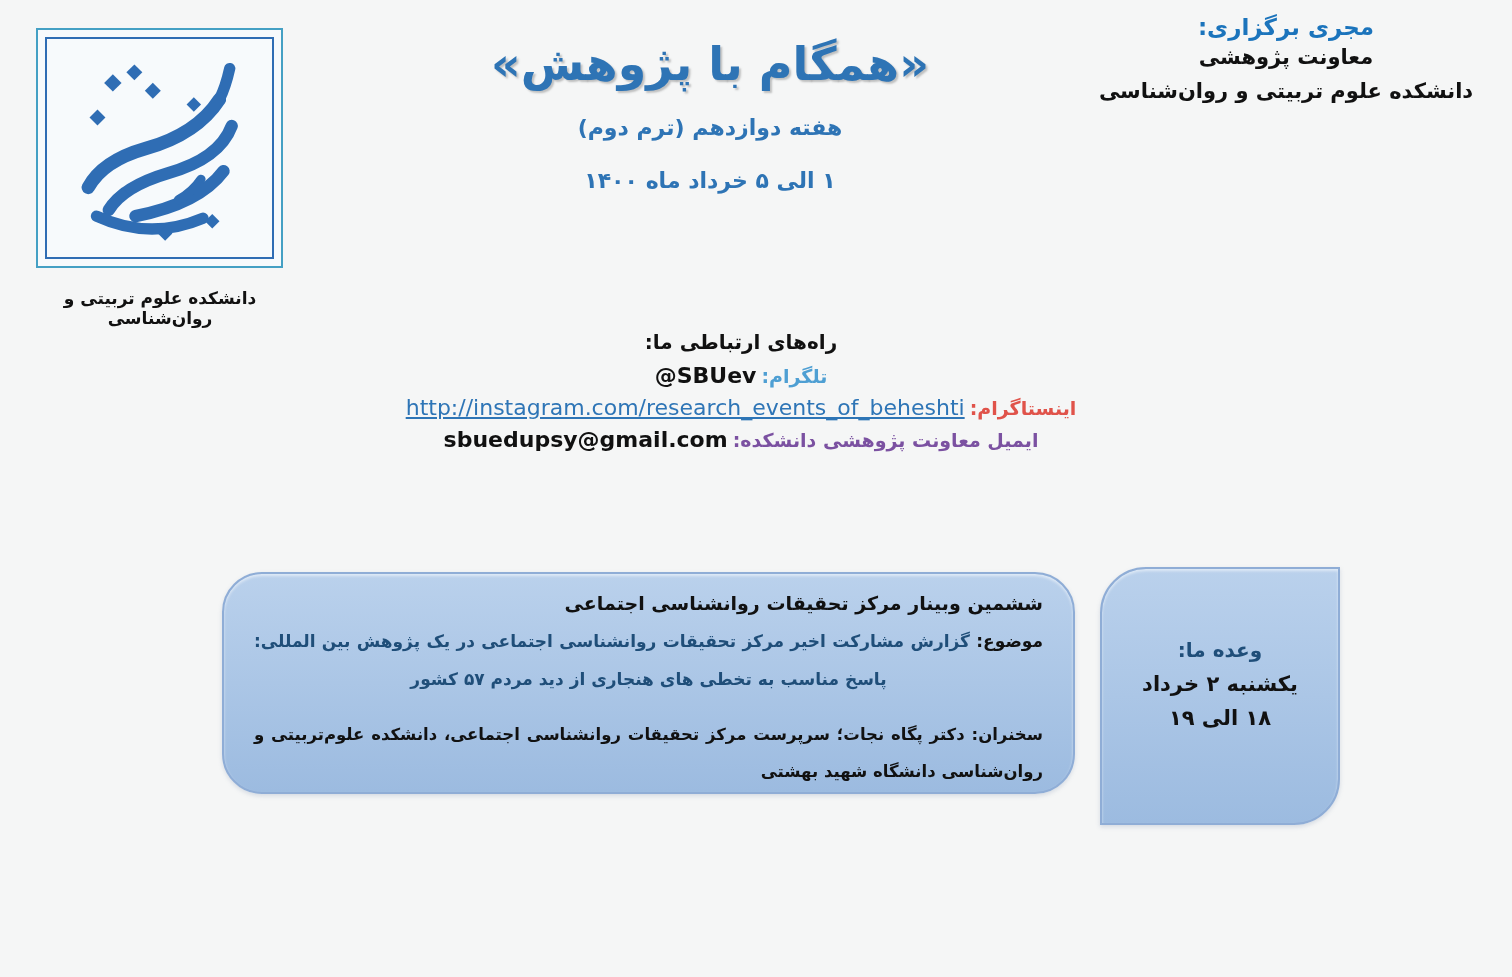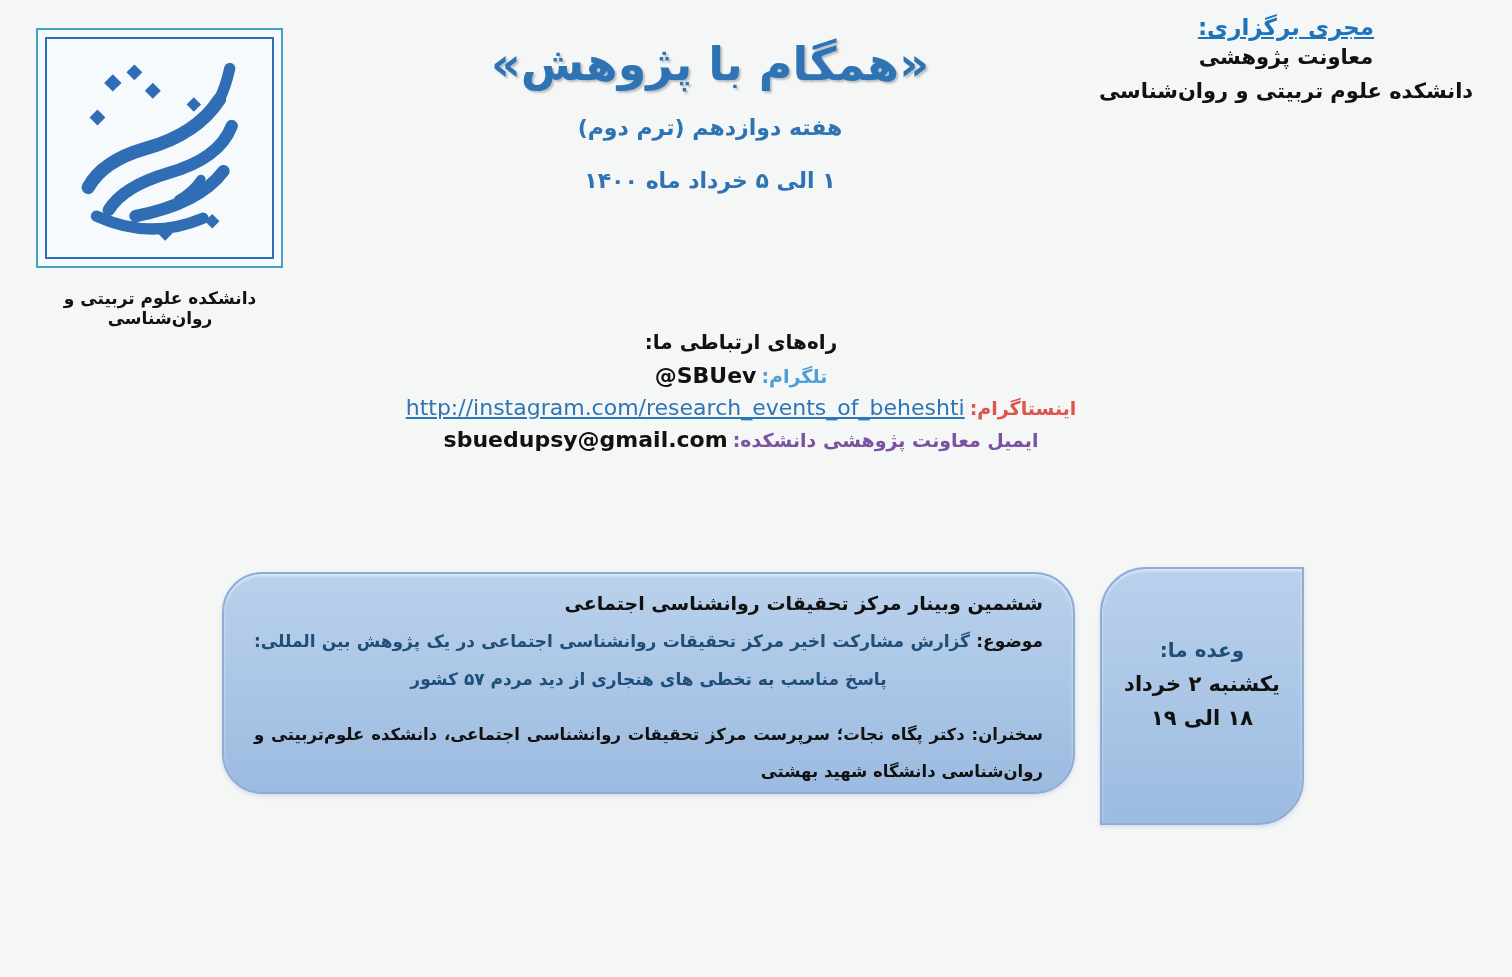--- a/index.html
+++ b/index.html
@@ -31,21 +31,21 @@
   .title-block{position:absolute;left:420px;top:37px;width:580px;text-align:center;direction:rtl;}
   .main-title{
     font-size:46px;font-weight:700;color:var(--title-blue);margin:0;
     text-shadow:2px 2px 2px rgba(90,90,90,.35);
   }
   .subtitle{font-size:22px;font-weight:700;color:var(--title-blue);margin-top:24px;}
   .subtitle + .subtitle{margin-top:28px;}
 
   
   .organizer-block{position:absolute;right:16px;top:14px;width:420px;text-align:center;direction:rtl;}
-  .organizer-label{font-size:23px;font-weight:700;color:var(--organizer-blue);text-decoration:underline;}
+  .organizer-label{font-size:23px;font-weight:700;color:var(--organizer-blue);}
   .organizer-line{font-size:21px;font-weight:700;color:var(--text-black);line-height:34px;}
 
   
   .contact-block{position:absolute;left:396px;top:330px;width:690px;text-align:center;direction:rtl;}
   .contact-heading{font-size:20px;font-weight:600;color:var(--text-black);margin-bottom:9px;}
   .contact-line{margin-bottom:7px;}
   .tg-label{font-size:19px;font-weight:700;color:var(--telegram-blue);text-align:center;}
   .tg-value{font-size:22px;font-weight:700;color:var(--text-black);}
   .ig-label{font-size:19px;font-weight:700;color:var(--instagram-red);}
   .link{font-size:22px;color:var(--link-blue);text-decoration:underline;cursor:pointer;}
@@ -71,21 +71,21 @@
   }
   .topic-label{color:var(--text-black);}
   .speaker-par{
     font-size:16.5px;font-weight:700;line-height:2.3;margin-top:4px;
     text-align:justify;color:var(--text-black);
   }
   .link-line{text-align:right;margin-top:6px;font-size:18px;font-weight:700;color:var(--text-black);}
   .link-line .link{font-size:21px;font-weight:700;}
 
   .schedule-card{
-    left:1100px;top:567px;width:204px;height:258px;
+    left:1100px;top:567px;width:240px;height:258px;
     border-radius:46px 0 46px 0;text-align:center;padding-top:64px;
   }
   .schedule-heading{font-size:20px;font-weight:700;color:var(--dark-navy);line-height:34px;}
   .schedule-line{font-size:21px;font-weight:700;color:var(--text-black);line-height:34px;}
 </style>
 </head>
 <body>
 
 <div class="stage">
 

